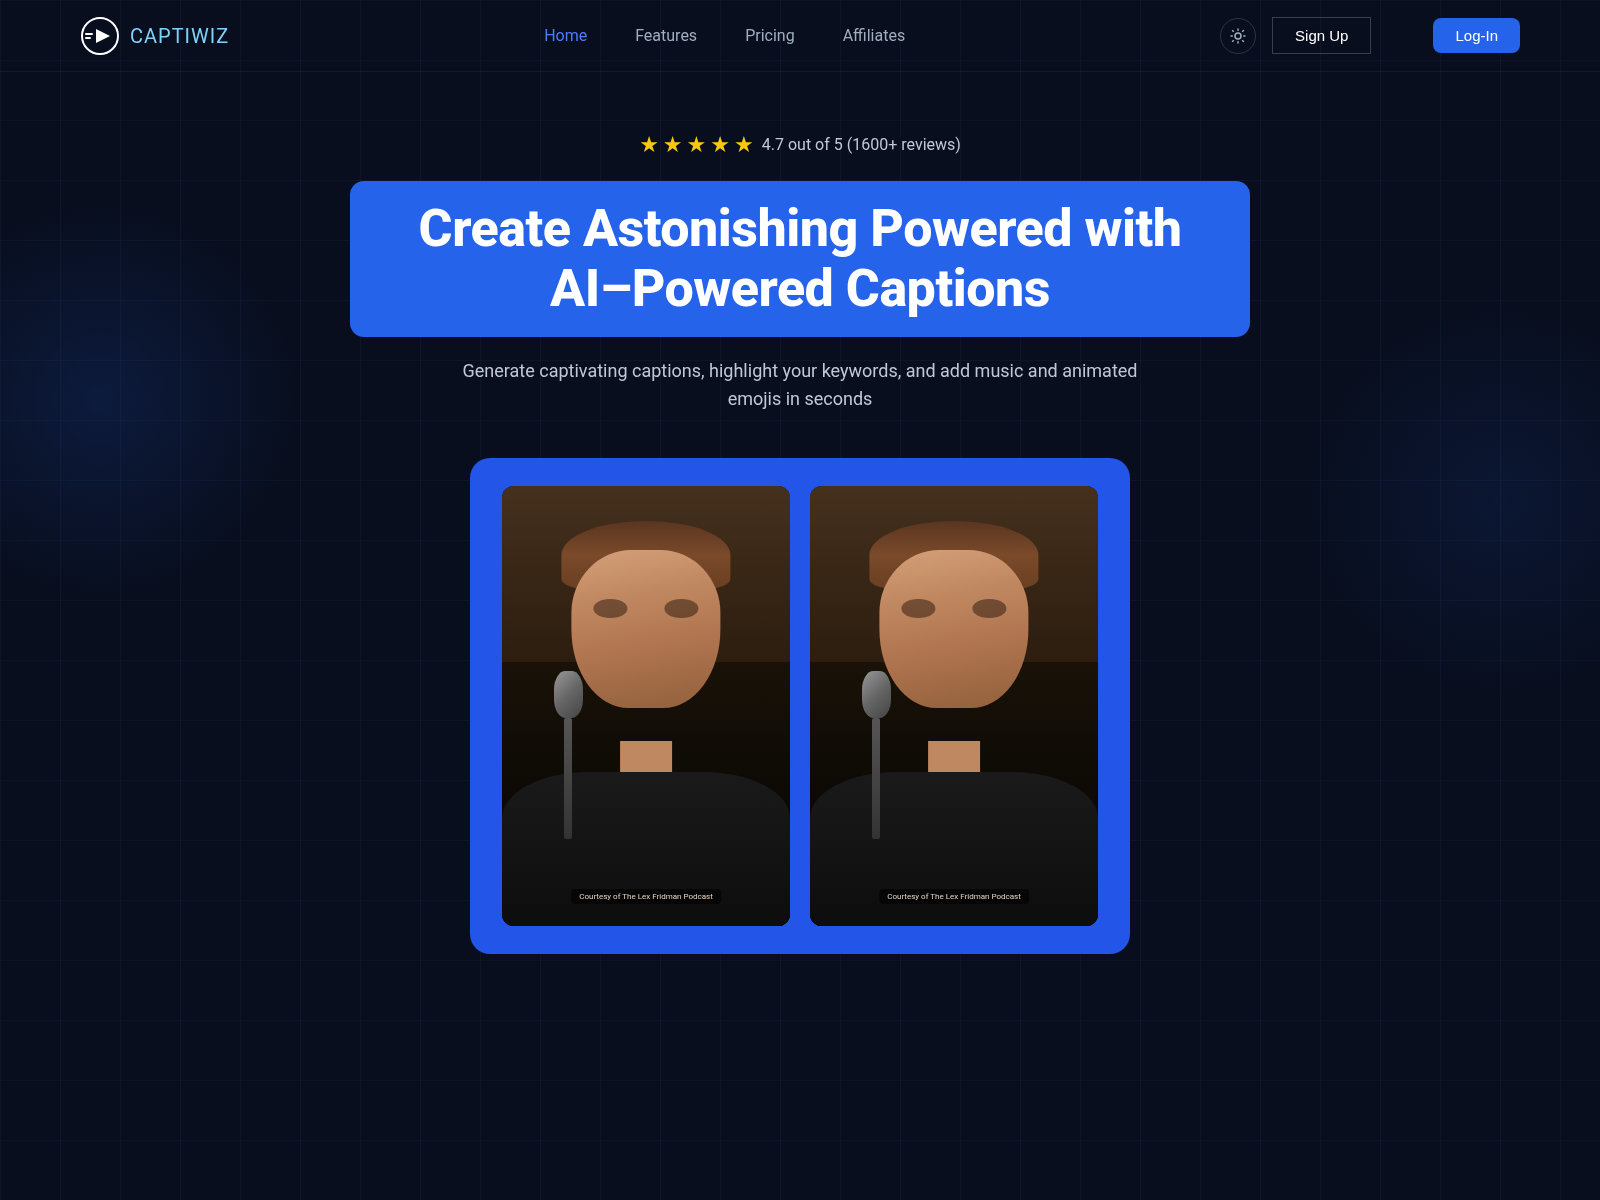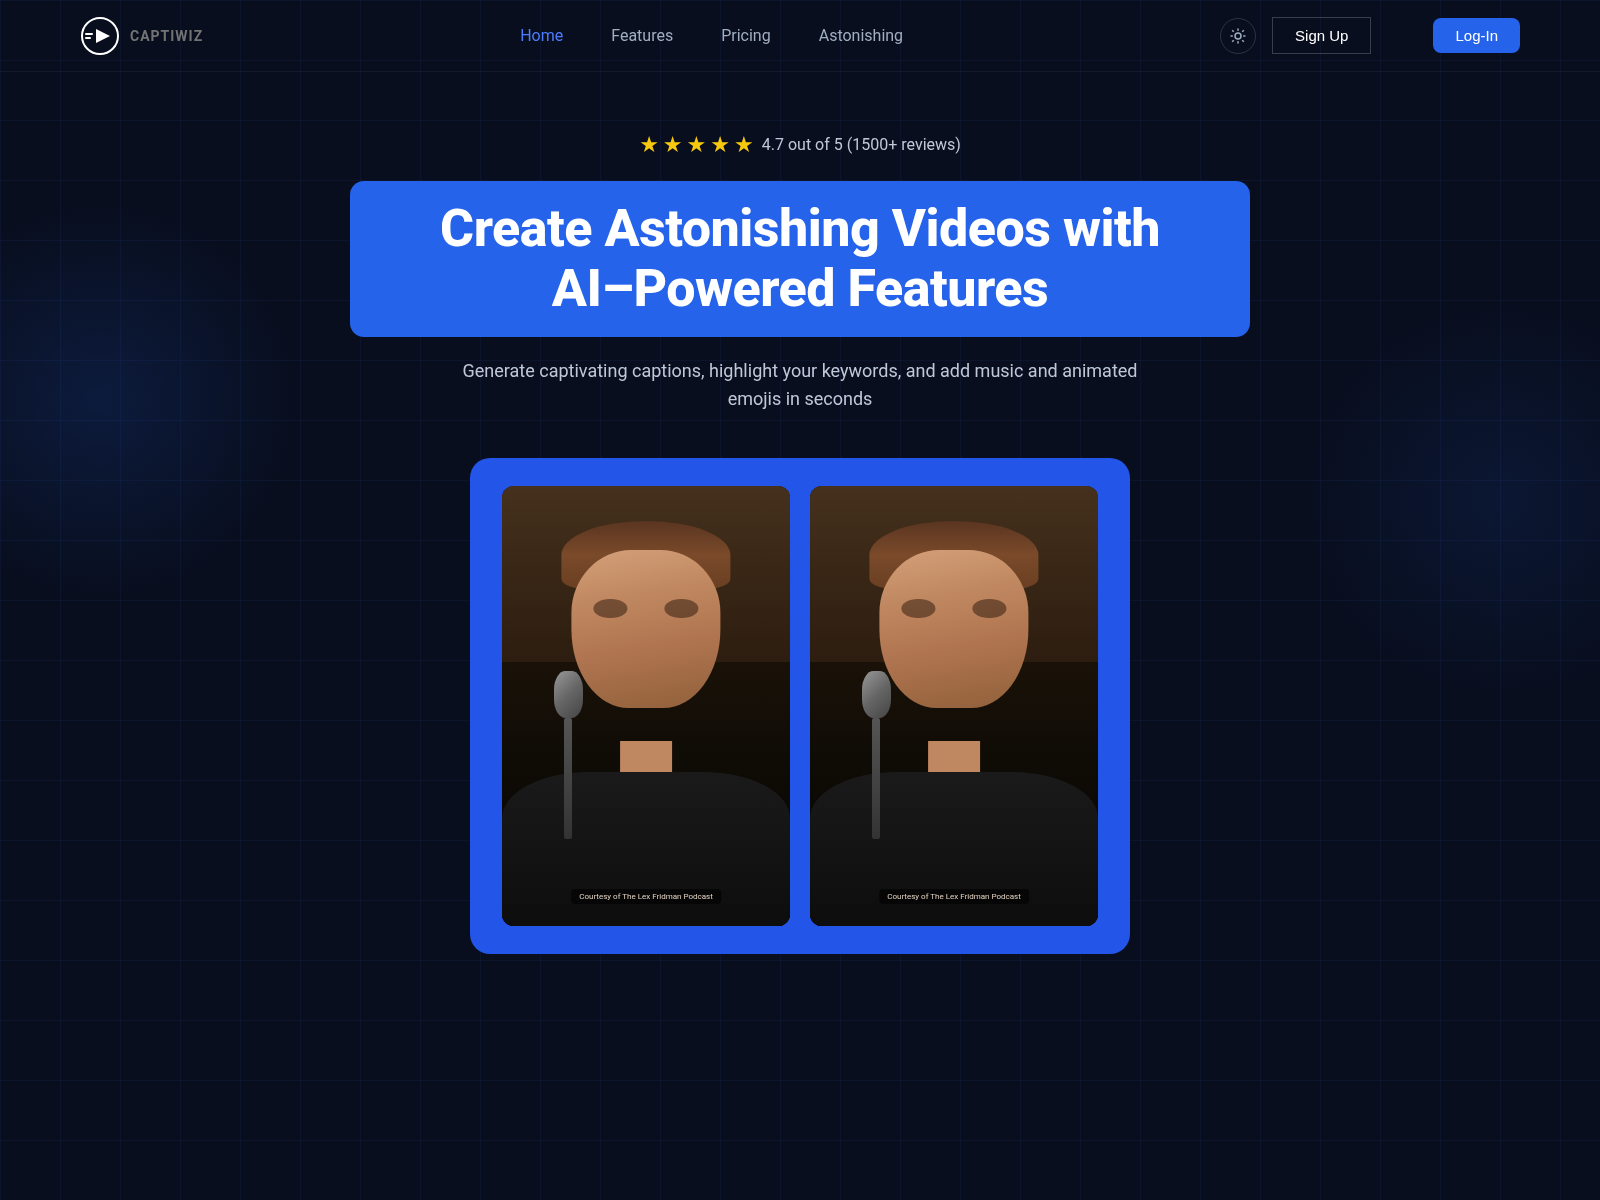--- a/index.html
+++ b/index.html
@@ -44,23 +44,23 @@
       align-items: center;
       gap: 10px;
     }
 
     .logo-icon {
       width: 40px;
       height: 40px;
     }
 
     .logo-text {
-      font-size: 14px;
-      font-weight: 700;
-      color: #737373;
+      font-size: 20px;
+      font-weight: 400;
+      color: #7dd3fc;
       letter-spacing: 1px;
     }
 
     .nav-links {
       display: flex;
       align-items: center;
       gap: 48px;
       text-align: center;
     }
 
@@ -279,21 +279,21 @@
       <rect x="5" y="17" width="8" height="2" fill="white" rx="1"></rect>
       <rect x="5" y="21" width="6" height="2" fill="white" rx="1"></rect>
     </svg>
     <span class="logo-text">CAPTIWIZ</span>
   </div>
 
   <div class="nav-links">
     <a class="nav-link active">Home</a>
     <a class="nav-link">Features</a>
     <a class="nav-link">Pricing</a>
-    <a class="nav-link">Astonishing</a>
+    <a class="nav-link">Affiliates</a>
   </div>
 
   <div class="nav-right">
     <button class="theme-toggle">
       <svg width="18" height="18" viewBox="0 0 24 24" fill="none" stroke="#a0aec0" stroke-width="2">
         <circle cx="12" cy="12" r="4"></circle>
         <line x1="12" y1="2" x2="12" y2="5"></line>
         <line x1="12" y1="19" x2="12" y2="22"></line>
         <line x1="2" y1="12" x2="5" y2="12"></line>
         <line x1="19" y1="12" x2="22" y2="12"></line>
@@ -311,25 +311,25 @@
 <main class="main">
 
   <div class="rating-row">
     <div class="stars">
       <span class="star">★</span>
       <span class="star">★</span>
       <span class="star">★</span>
       <span class="star">★</span>
       <span class="star">★</span>
     </div>
-    <span class="rating-text">4.7 out of 5 (1500+ reviews)</span>
+    <span class="rating-text">4.7 out of 5 (1600+ reviews)</span>
   </div>
 
   <div class="hero-title-wrapper">
-    <h1 class="hero-title">Create Astonishing Videos  with AI–Powered Features</h1>
+    <h1 class="hero-title">Create Astonishing Powered  with AI–Powered Captions</h1>
   </div>
 
   <p class="hero-subtitle">Generate captivating captions, highlight your keywords, and add music and animated emojis in seconds</p>
 
   <div class="video-container">
 
     <div class="video-panel">
       <div class="video-panel-inner">
 
         <div style="width:100%;height:100%;position:relative;background:linear-gradient(180deg,#3d2a18 0%,#2a1c0e 20%,#1a1208 40%,#100c06 60%,#0a0804 80%,#050402 100%);">

